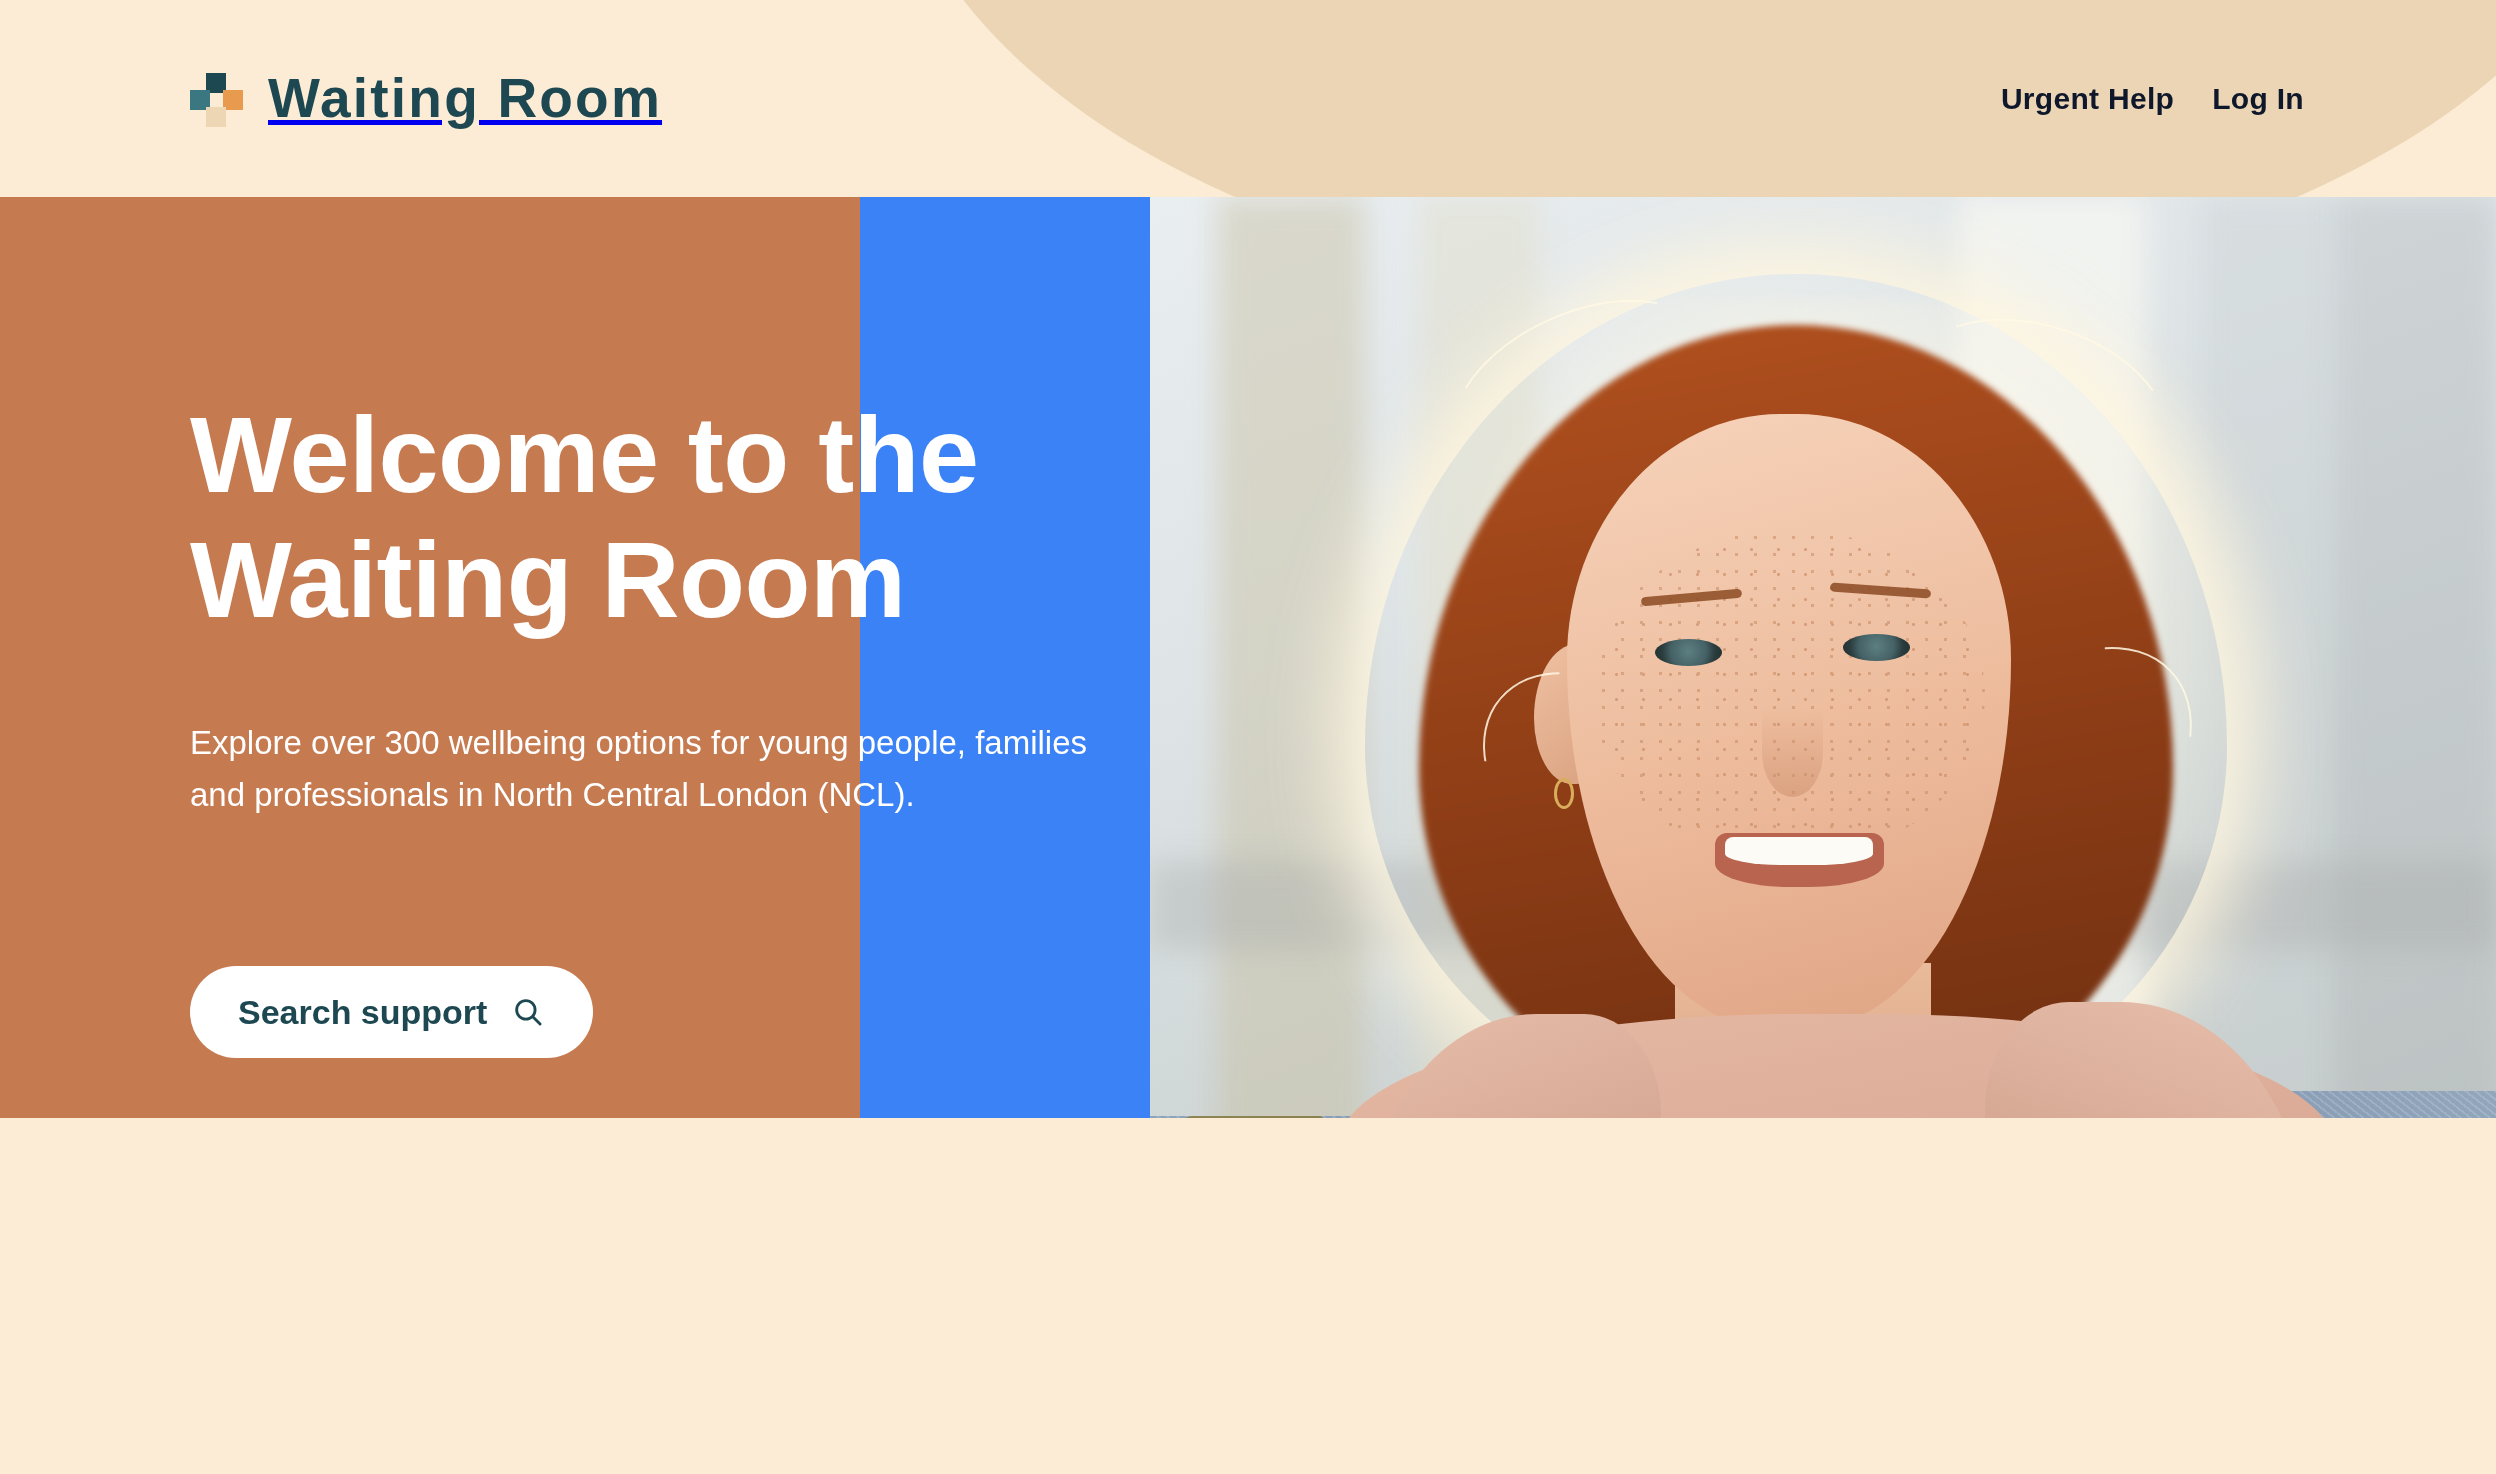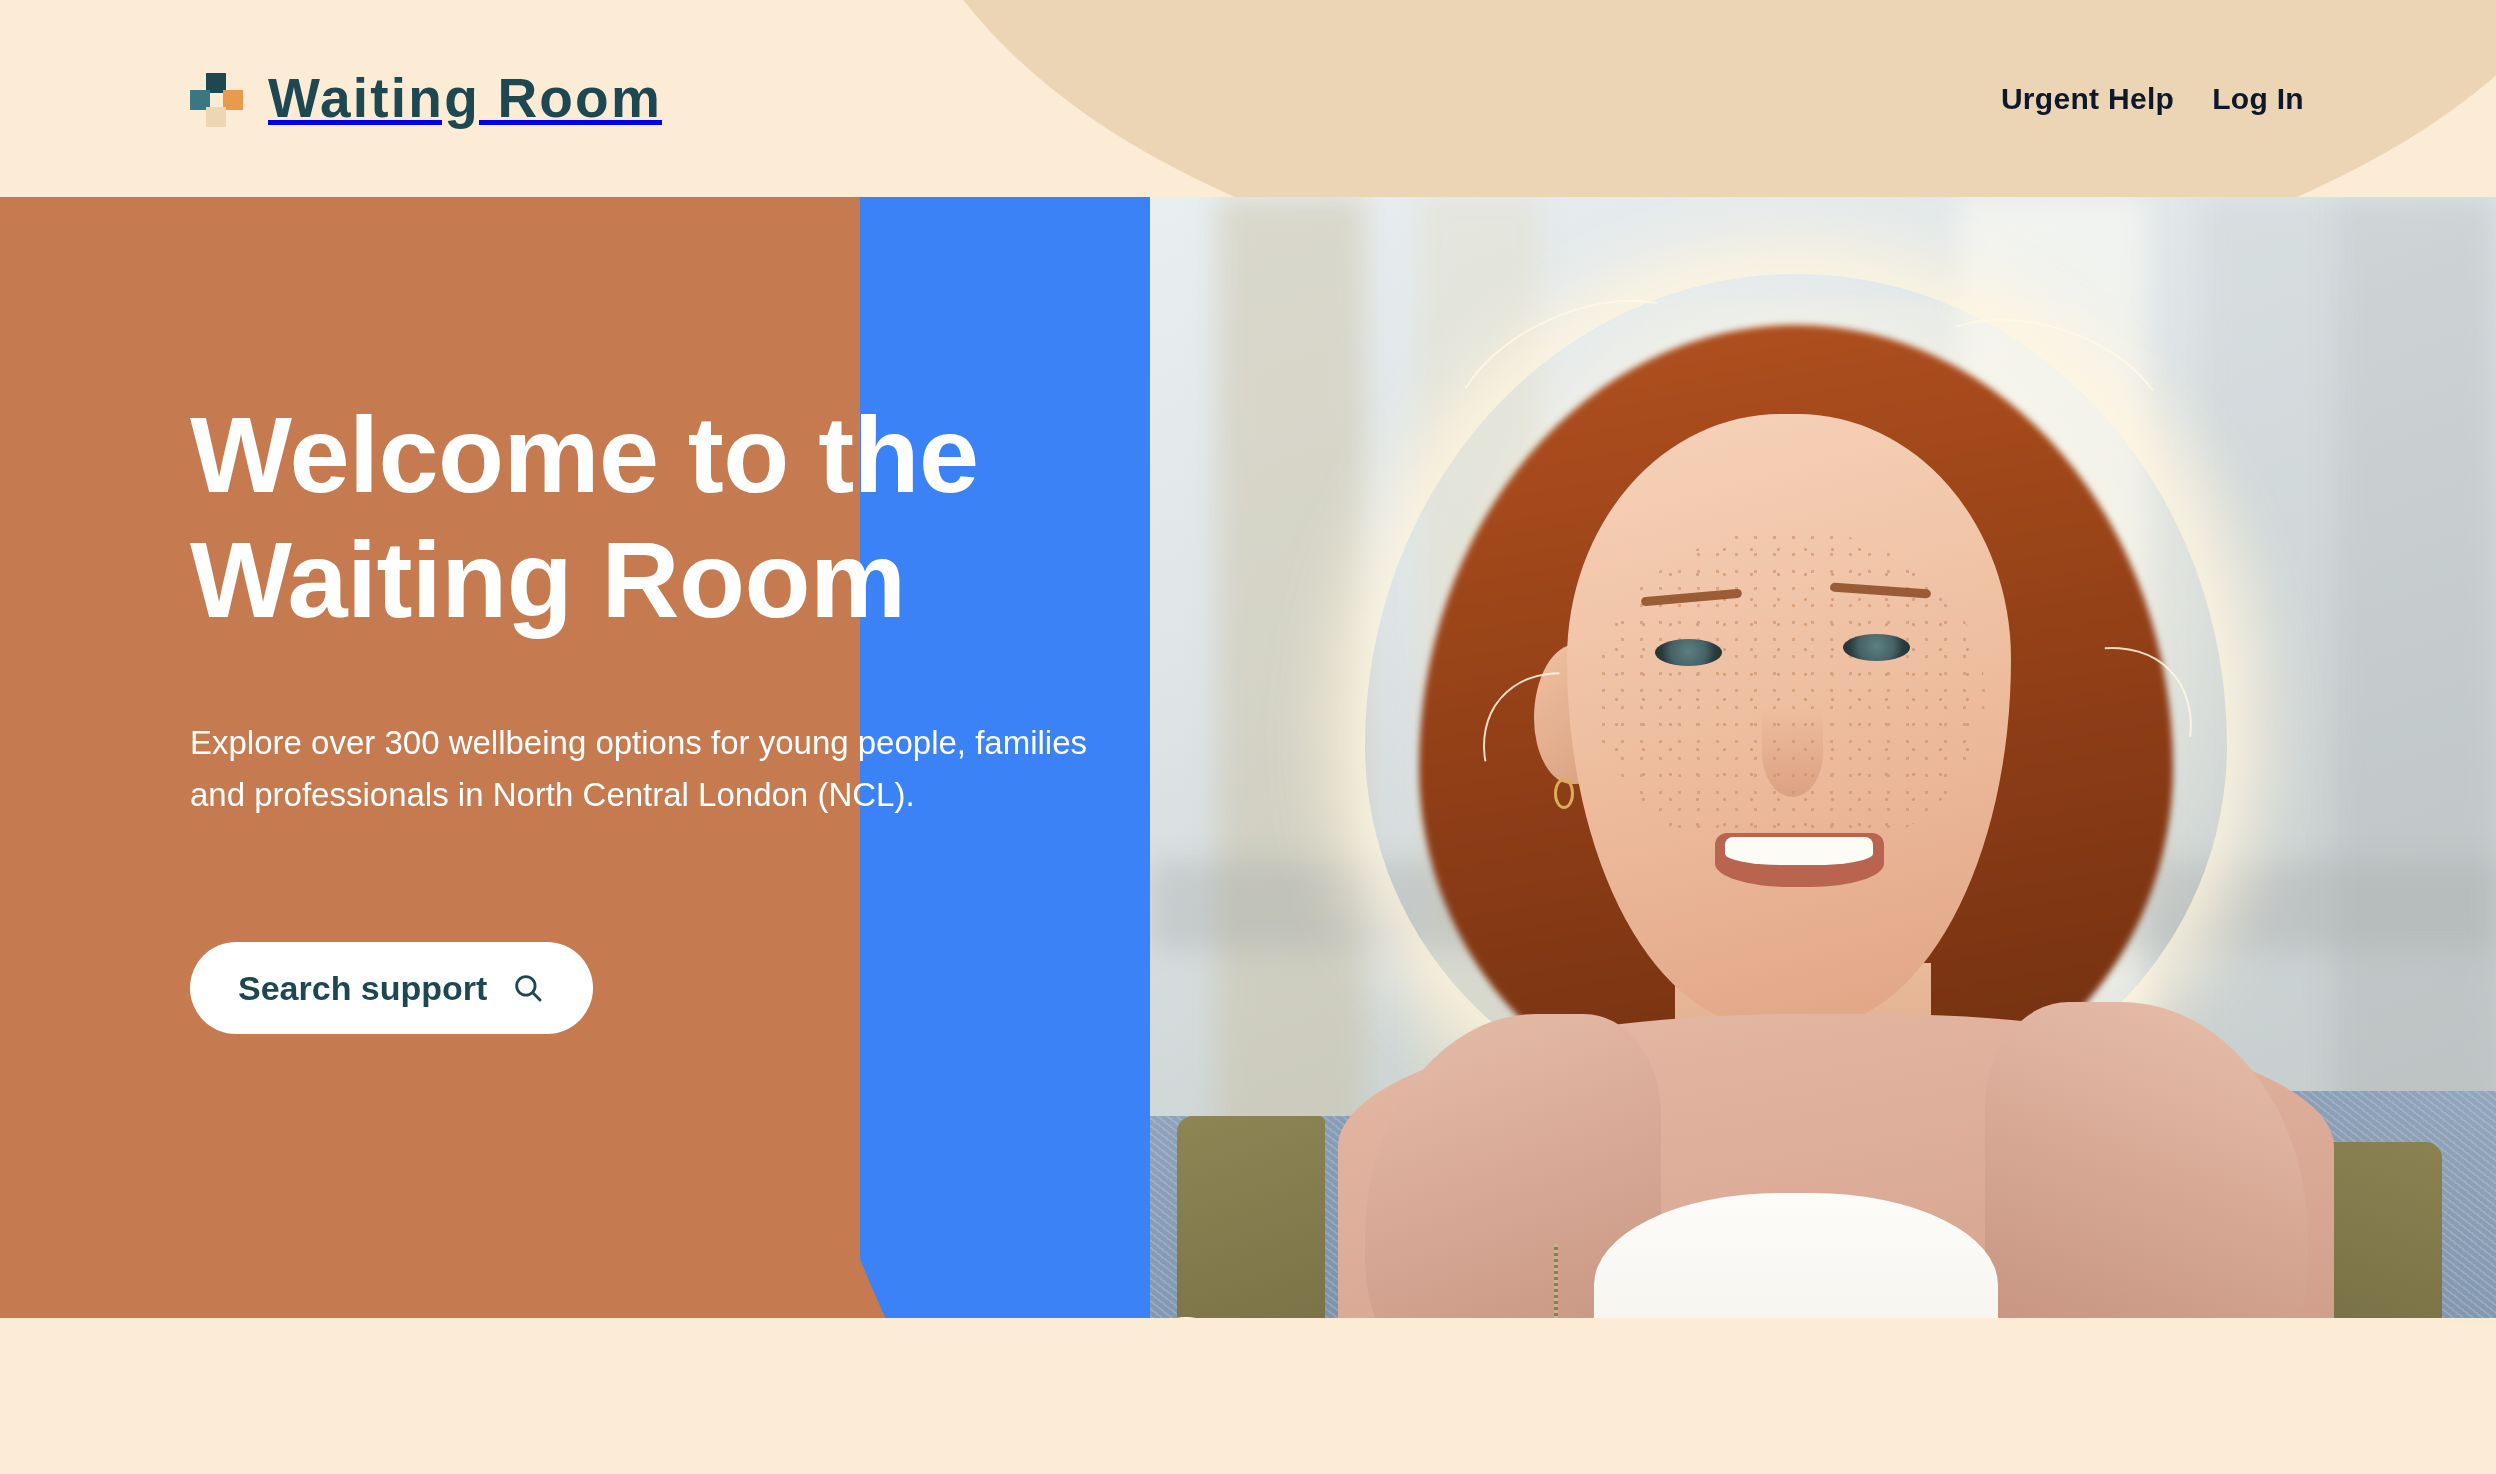--- a/index.html
+++ b/index.html
@@ -3,21 +3,21 @@
 <meta charset="utf-8">
 <title>Waiting Room</title>
 <style>
   * { margin:0; padding:0; box-sizing:border-box; }
   html, body {
     width:2496px; height:1474px;
     overflow:hidden;
     font-family:"Liberation Sans", sans-serif;
     background:#FCEBD5;
   }
-  .page { position:relative; width:2496px; height:1318px; overflow:hidden; }
+  .page { position:relative; width:2496px; height:1118px; overflow:hidden; }
 
   
   .header {
     position:absolute; left:0; top:0; width:2496px; height:197px;
     background:#FCEBD5; overflow:hidden; z-index:30;
   }
   .header-arc {
     position:absolute; right:-150px; top:-520px;
     width:1760px; height:820px;
     background:#EBD5B4;
@@ -187,21 +187,21 @@
     position:absolute; top:520px; left:0; width:920px;
     font-size:33px; font-weight:400; color:#FFFFFF; line-height:1.58;
   }
   .cta-row { position:absolute; top:745px; left:0; display:flex; gap:37px; }
   .btn {
     display:flex; align-items:center; gap:24px;
     background:#FFFFFF; color:#1D4852;
     border:none; border-radius:100px;
     padding:0 48px; height:92px;
     font-family:"Liberation Sans", sans-serif;
-    font-size:34px; font-weight:700; cursor:pointer; white-space:nowrap;
+    font-size:34px; font-weight:700; cursor:pointer; white-space:nowrap;margin-top:24px;
   }
   .btn svg { display:block; flex:0 0 auto; }
 
   
   .scroll-btn {
     position:absolute; left:1140px; top:1120px; z-index:22;
     width:92px; height:92px; border-radius:50%;
     border:4px solid #FFFFFF; background:transparent;
     display:flex; align-items:center; justify-content:center; cursor:pointer;
   }

